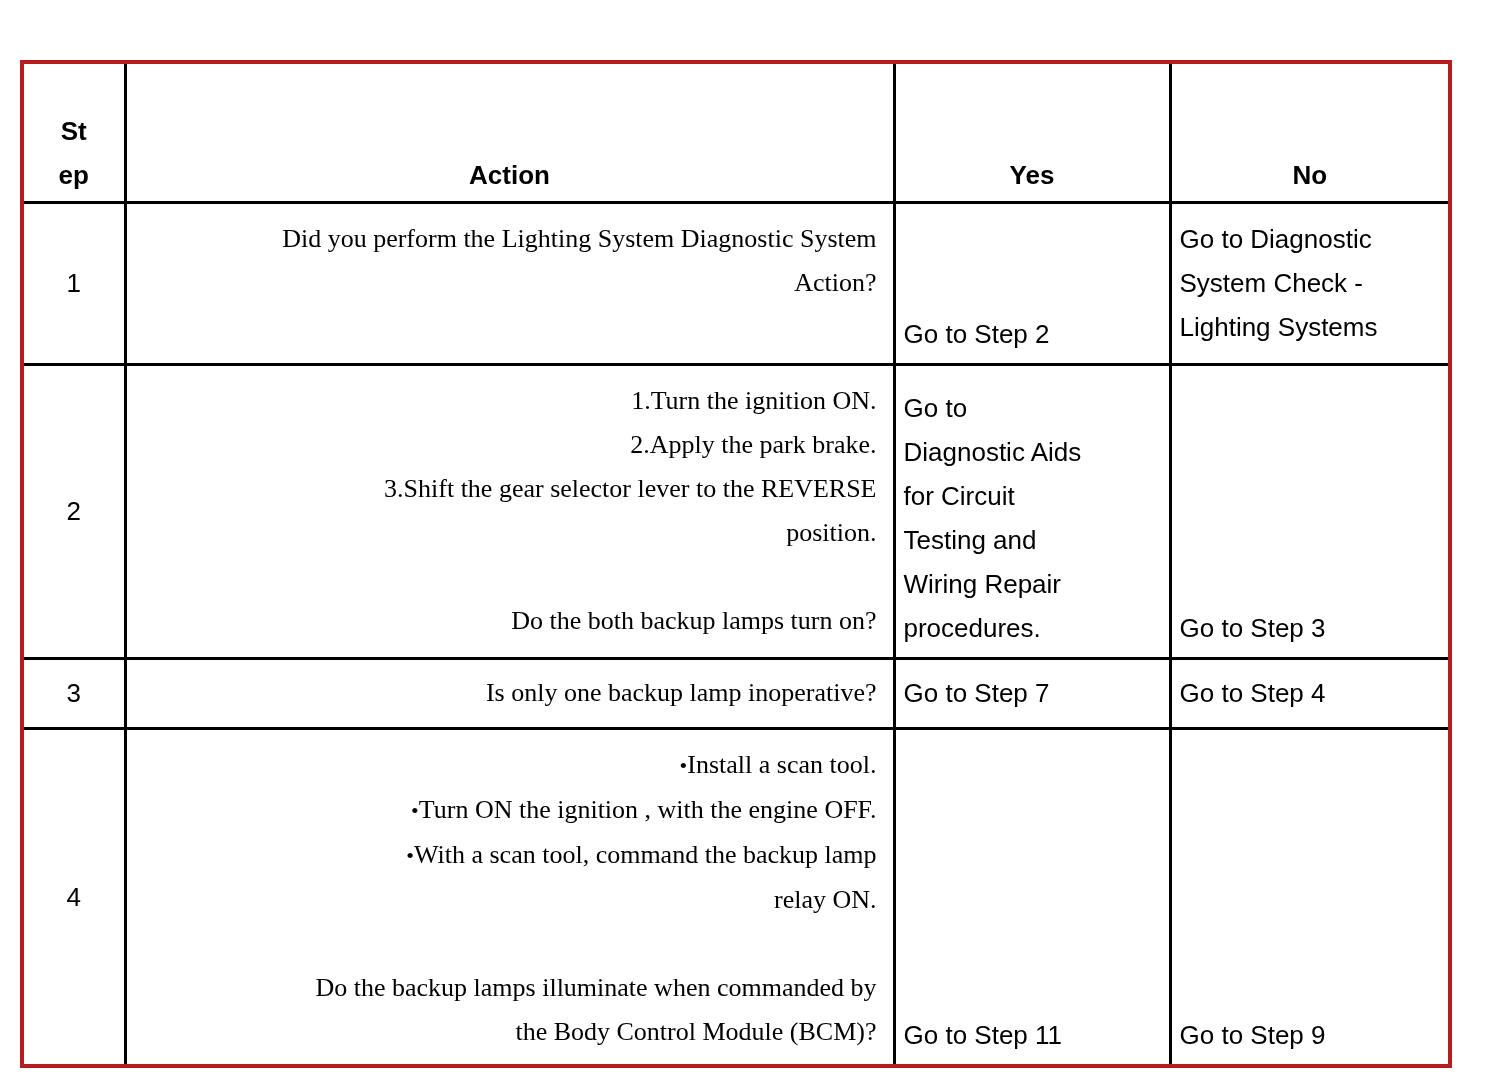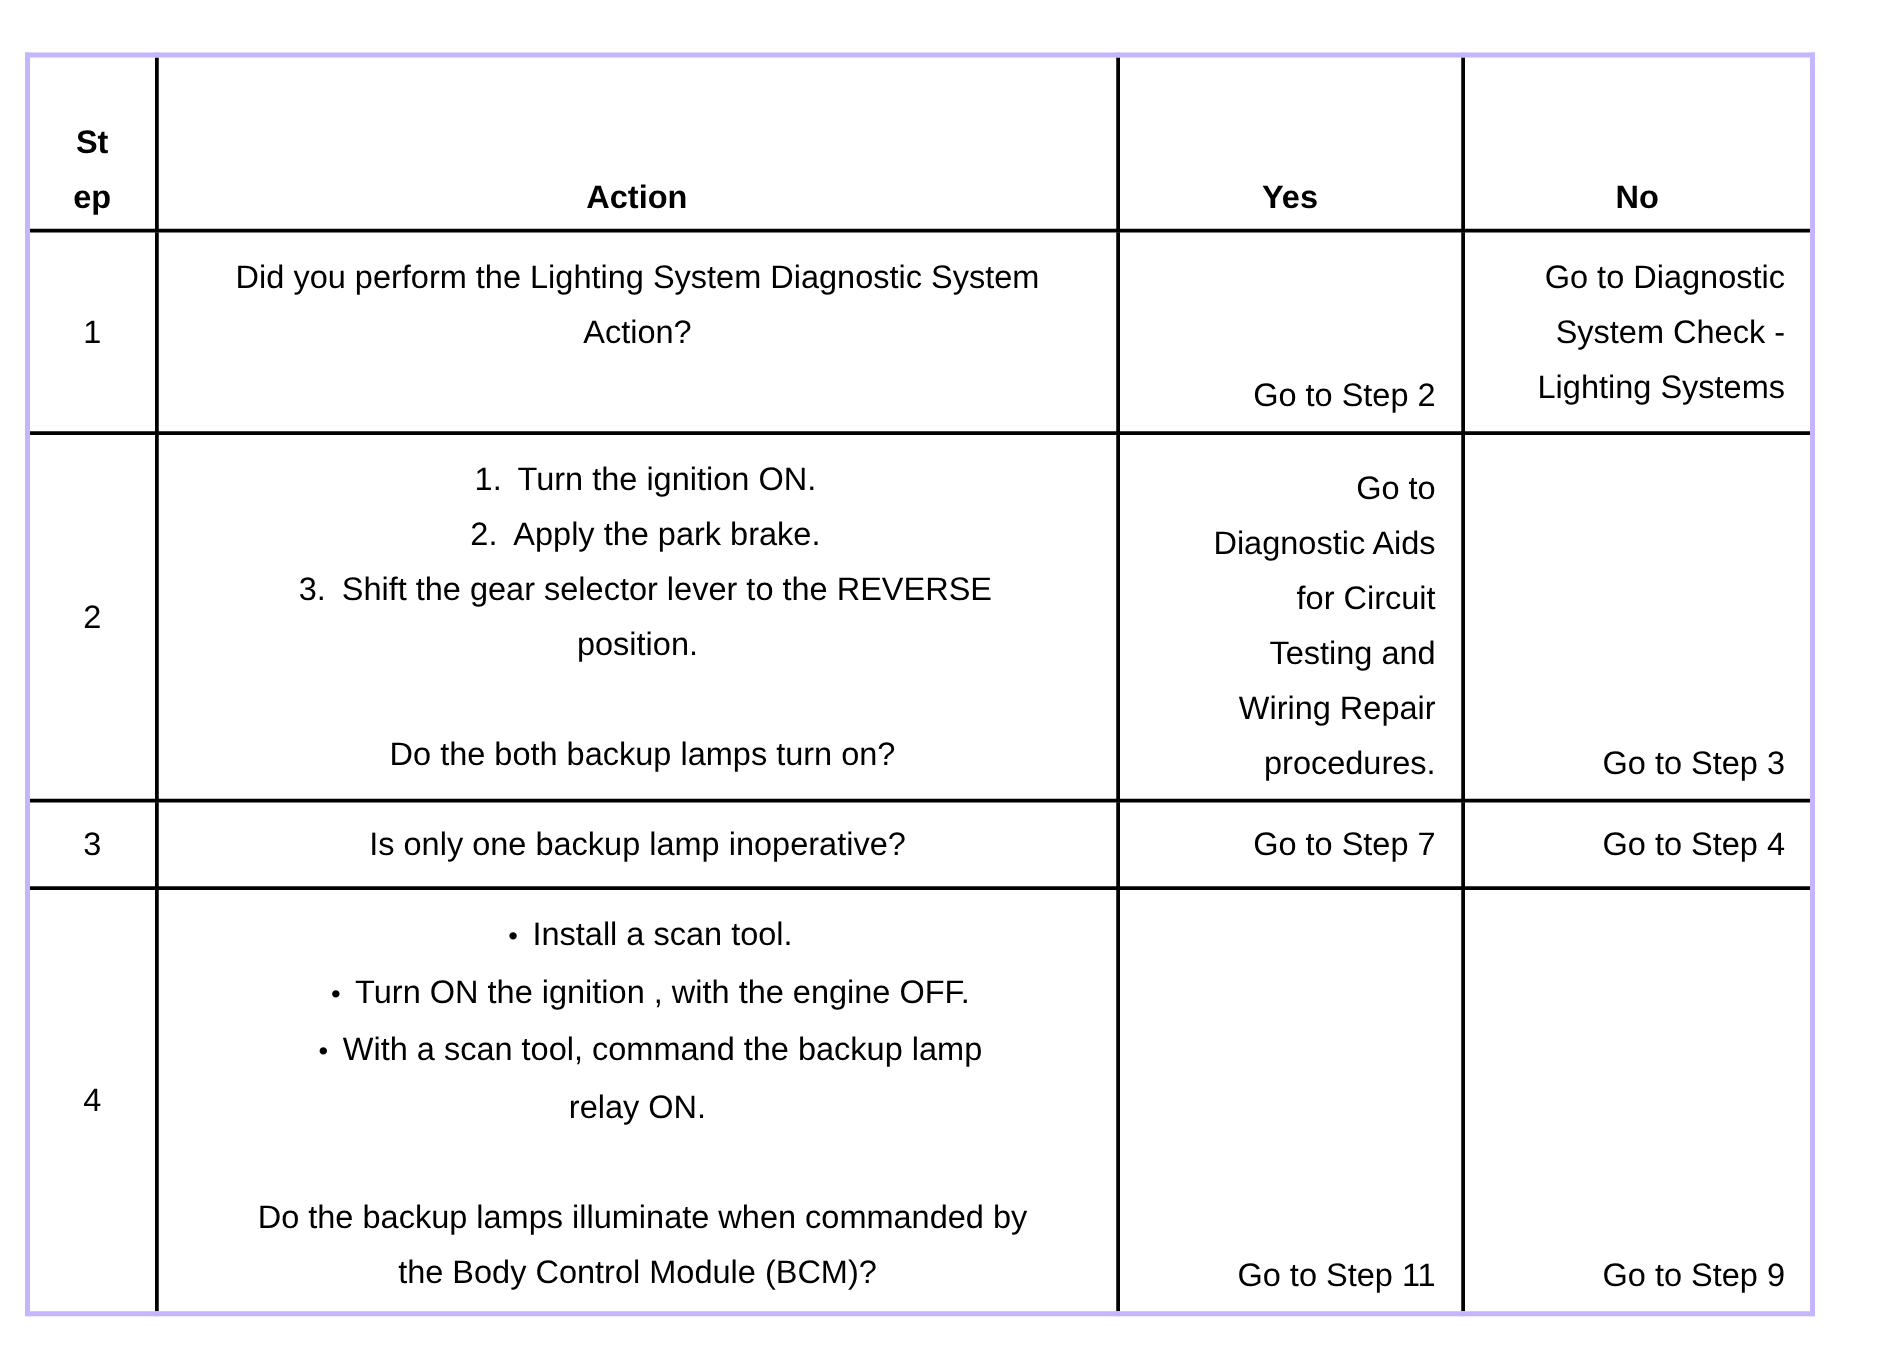--- a/index.html
+++ b/index.html
@@ -10,25 +10,25 @@
   }
   body {
     width: 1504px;
     height: 1088px;
     position: relative;
     color: #000;
   }
   table.diag-table {
     position: absolute;
     left: 20px;
-    top: 42px;
+    top: 60px;
     width: 1428px;
     border-collapse: collapse;
     table-layout: fixed;
-    border: 4px solid #c4b5fd;
+    border: 4px solid #b91c1c;
   }
   .diag-table th,
   .diag-table td {
     border: 3px solid #000;
     font-size: 26px;
     line-height: 44px;
     color: #000;
     overflow: hidden;
   }
   
@@ -45,27 +45,28 @@
   tr.h-r3 { height: 70px; }
   tr.h-r4 { height: 334px; }
   
   td.step-cell {
     text-align: center;
     vertical-align: middle;
     padding: 0;
   }
   td.action-cell {
     vertical-align: top;
-    text-align: center;
+    text-align: right;
     padding: 13px 16px 10px 17px;
+    font-family: Liberation Serif, serif;
   }
   td.action-cell.v-middle { vertical-align: middle; padding-top: 0; padding-bottom: 0; }
   td.yn-cell {
-    text-align: right;
-    padding: 4px 20px;
+    text-align: left;
+    padding: 4px 8px;
   }
   .v-bottom { vertical-align: bottom; }
   .v-middle { vertical-align: middle; }
   td.yn-cell.v-bottom { padding-bottom: 7px; margin-left: 12px; }
   
   .num-line .num {
     display: inline-block;
     width: 47px;
   }
   .bullet-line .bullet {

